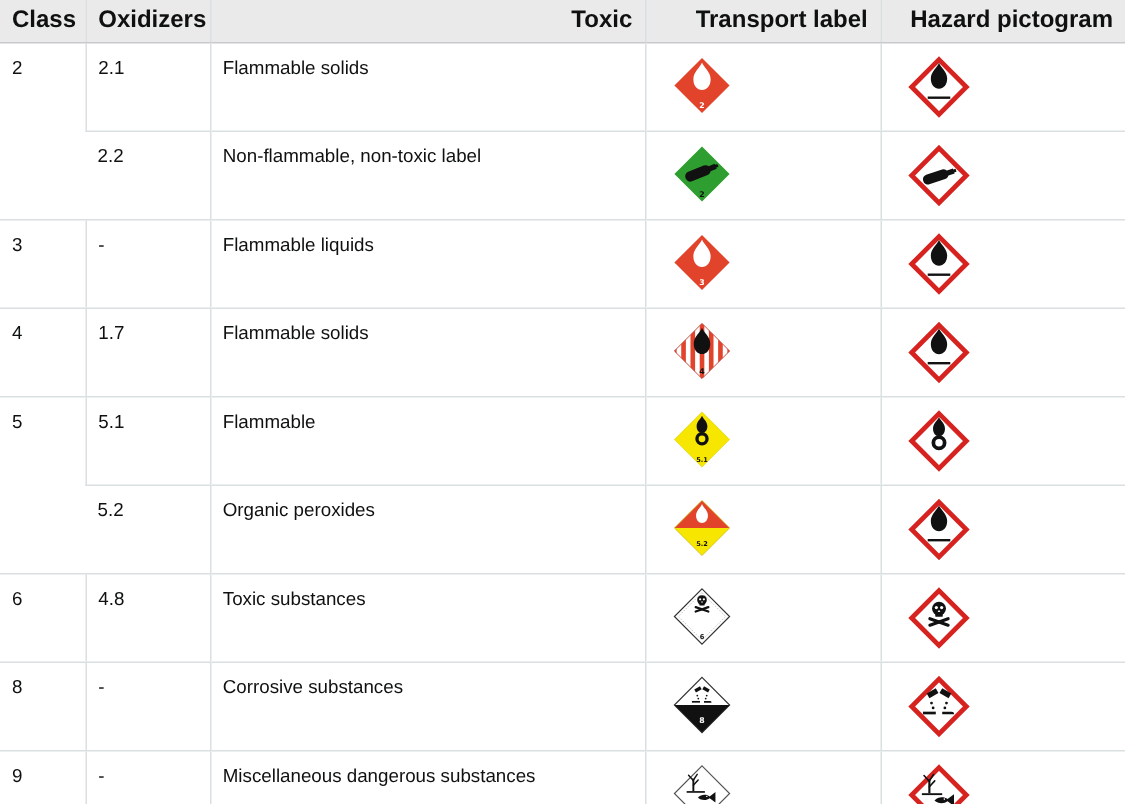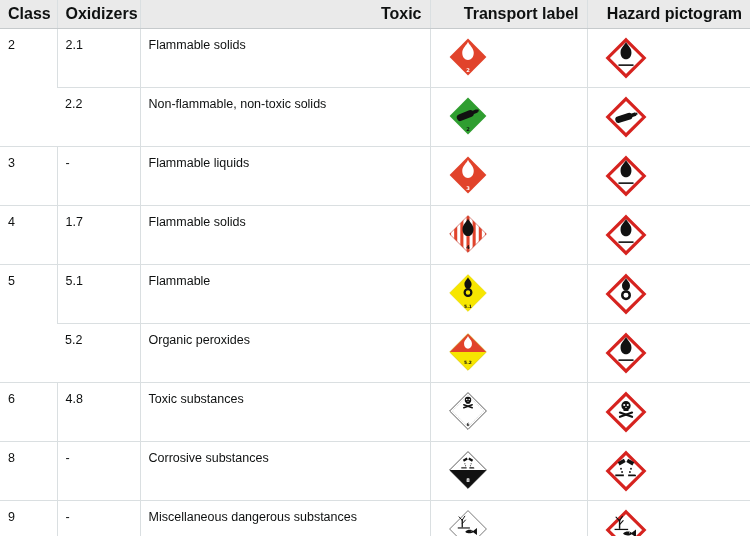--- a/index.html
+++ b/index.html
@@ -115,21 +115,21 @@
         <svg class="ghs" viewBox="-3 -3 106 106">
           <use href="#dia" fill="#fff" stroke="#d6231f" stroke-width="8"></use>
           <use href="#flame" fill="#111" transform="translate(7 -2) scale(0.86)"></use>
           <rect x="31" y="66" width="38" height="4" fill="#111"></rect>
         </svg>
       </td>
     </tr>
 
     <tr class="r">
       <td>2.2</td>
-      <td>Non-flammable, non-toxic solids</td>
+      <td>Non-flammable, non-toxic label</td>
       <td class="tcol">
         <svg class="tl" viewBox="0 0 100 100">
           <use href="#dia" fill="#2f9e30"></use>
           <use href="#cyl" transform="rotate(-22 50 50) translate(0 -4)"></use>
           <text class="dn" x="50" y="88" fill="#111">2</text>
         </svg>
       </td>
       <td class="hcol">
         <svg class="ghs" viewBox="-3 -3 106 106">
           <use href="#dia" fill="#fff" stroke="#d6231f" stroke-width="8"></use>

